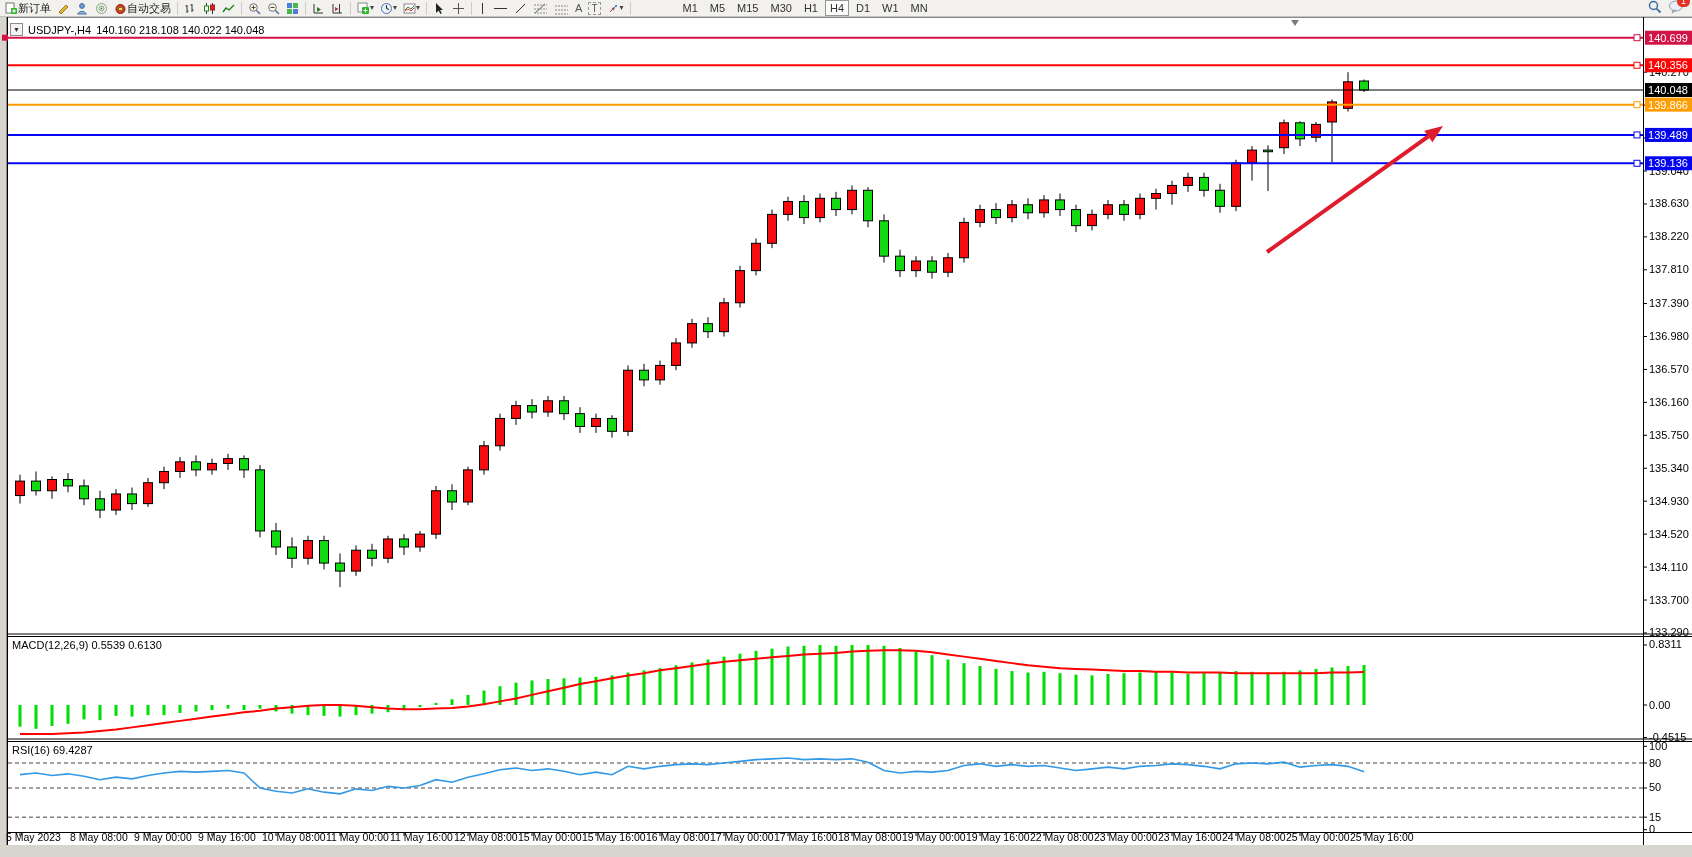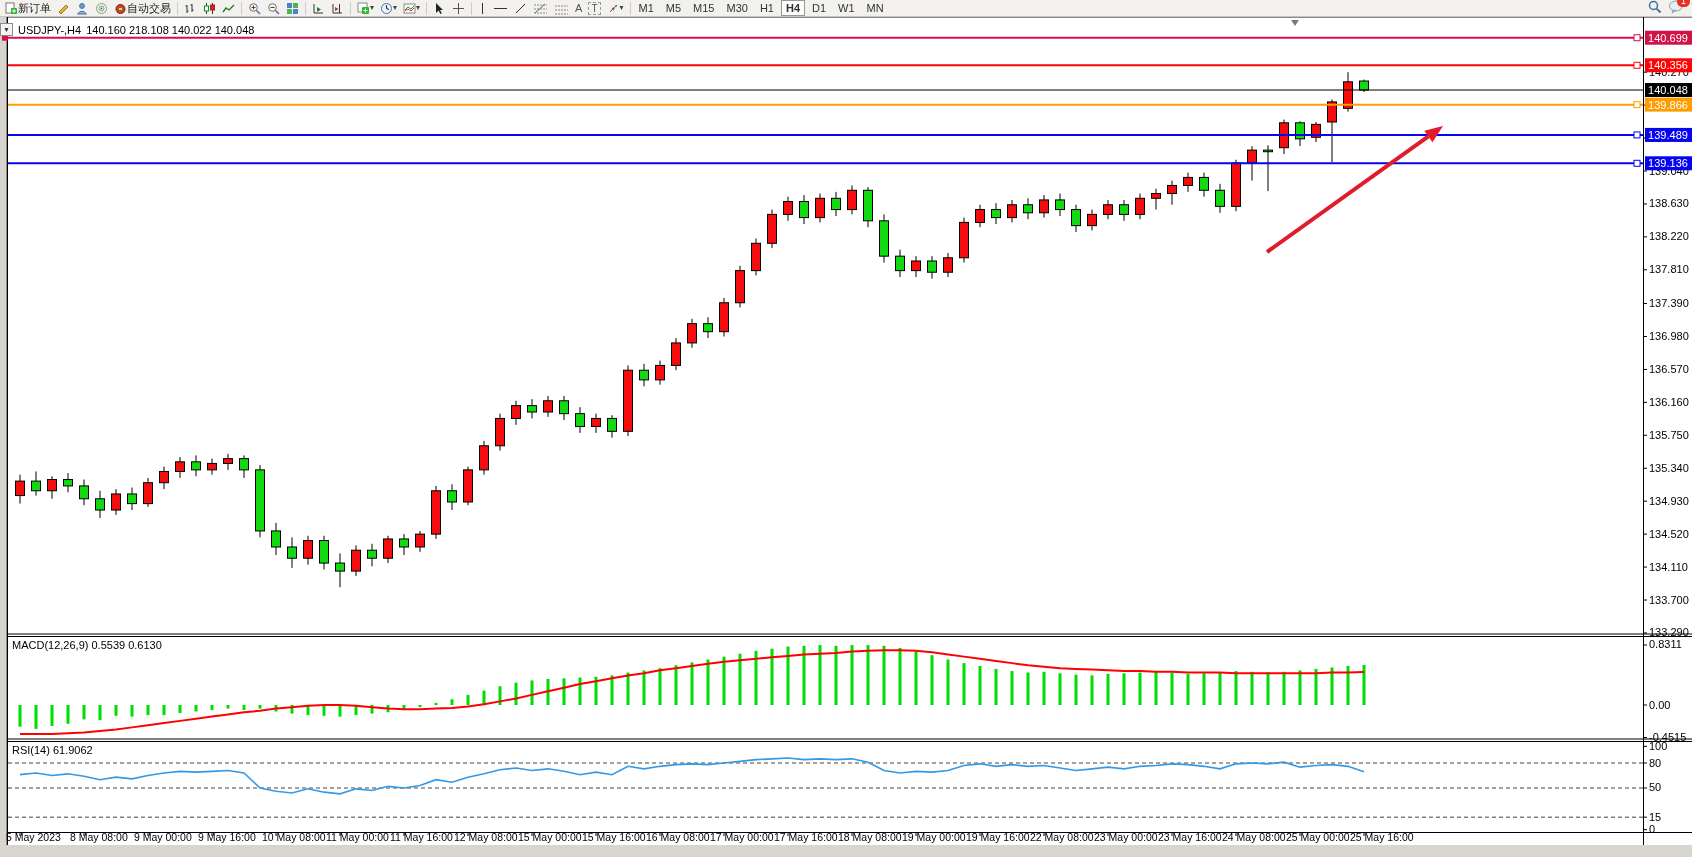--- a/index.html
+++ b/index.html
@@ -6,31 +6,31 @@
   body{width:1692px;height:857px;position:relative;background:#ffffff;overflow:hidden;
        font-family:"Liberation Sans",sans-serif;}
   
   .toolbar{position:absolute;top:0;left:0;width:1692px;height:17px;background:#f2f1ee;
            border-bottom:1px solid #c3c3c3;display:flex;align-items:center;padding:0 2px;
            box-sizing:border-box;font-size:11px;z-index:40;}
   .tb-btn{height:32px;display:flex;align-items:center;gap:0;padding:0 3px;color:#1a1a1a;white-space:nowrap;}
   .tb-btn svg{display:block;}
   .sep{width:1px;height:13px;background:#cccccc;margin:0 3px;flex:none;}
   .caret{font-size:8px;color:#444;line-height:1;}
-  .tf-group{display:flex;align-items:center;gap:2px;}
+  .tf-group{display:flex;align-items:center;gap:2px;margin-left:44px;}
   .tf{padding:0 4px;height:14px;line-height:14px;color:#333;border:1px solid transparent;}
-  .tf.active{background:#fcfcfc;border:1px solid #979797;font-weight:bold;}
+  .tf.active{background:#fcfcfc;border:1px solid #979797;}
   .tb-right{margin-left:auto;display:flex;align-items:center;gap:6px;padding-right:6px;}
   .badge{position:absolute;top:-4px;right:-6px;background:#e23322;color:#fff;font-size:9px;
          min-width:11px;height:11px;border-radius:6px;text-align:center;line-height:11px;padding:0 1px;}
   .chat-wrap{position:relative;}
   
   #chart-svg{position:absolute;top:0;left:0;z-index:10;}
   .overlay{position:absolute;z-index:20;font-size:11px;color:#000;white-space:nowrap;}
-  #chart-title{top:23px;left:0;display:flex;align-items:center;gap:5px;}
+  #chart-title{top:23px;left:10px;display:flex;align-items:center;gap:5px;}
   .title-box{width:11px;height:11px;border:1px solid #8a8a8a;background:#f4f4f4;font-size:7px;
              display:flex;align-items:center;justify-content:center;color:#333;}
   #macd-label{top:639px;left:12px;}
   #rsi-label{top:744px;left:12px;}
   .left-strip{position:absolute;top:17px;left:0;width:7px;height:828px;background:#d8d5cf;
               border-right:1px solid #8f8d88;box-sizing:border-box;z-index:5;}
   .bottom-strip{position:absolute;top:845px;left:0;width:1692px;height:12px;background:#d8d5cf;z-index:5;}
 </style>
 </head>
 <body>
@@ -708,13 +708,13 @@
       <polygon points="1443,126 1432.4388269513638,142.16977500884792 1424.2892603469045,130.78625340261897" fill="#e01b2b"></polygon>
     </g>
   </svg>
 
 <div class="overlay" id="chart-title">
   <span class="title-box">▼</span>
   <span>USDJPY-,H4</span>
   <span>140.160 218.108 140.022 140.048</span>
 </div>
 <div class="overlay" id="macd-label">MACD(12,26,9) 0.5539 0.6130</div>
-<div class="overlay" id="rsi-label">RSI(14) 61.9062</div>
+<div class="overlay" id="rsi-label">RSI(16) 69.4287</div>
 
 </body></html>

